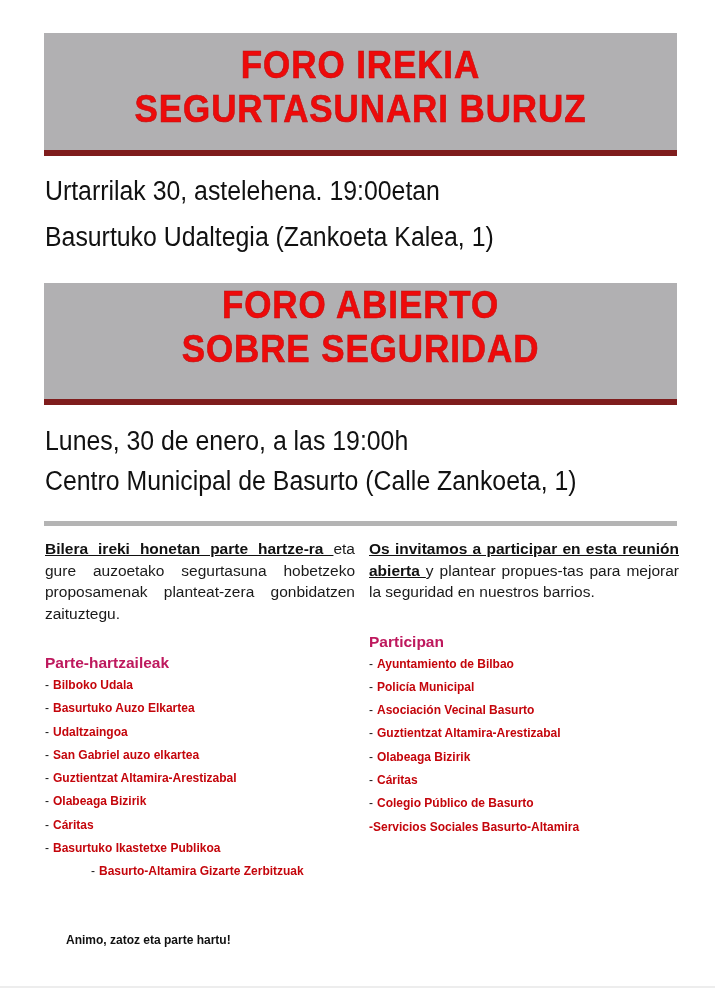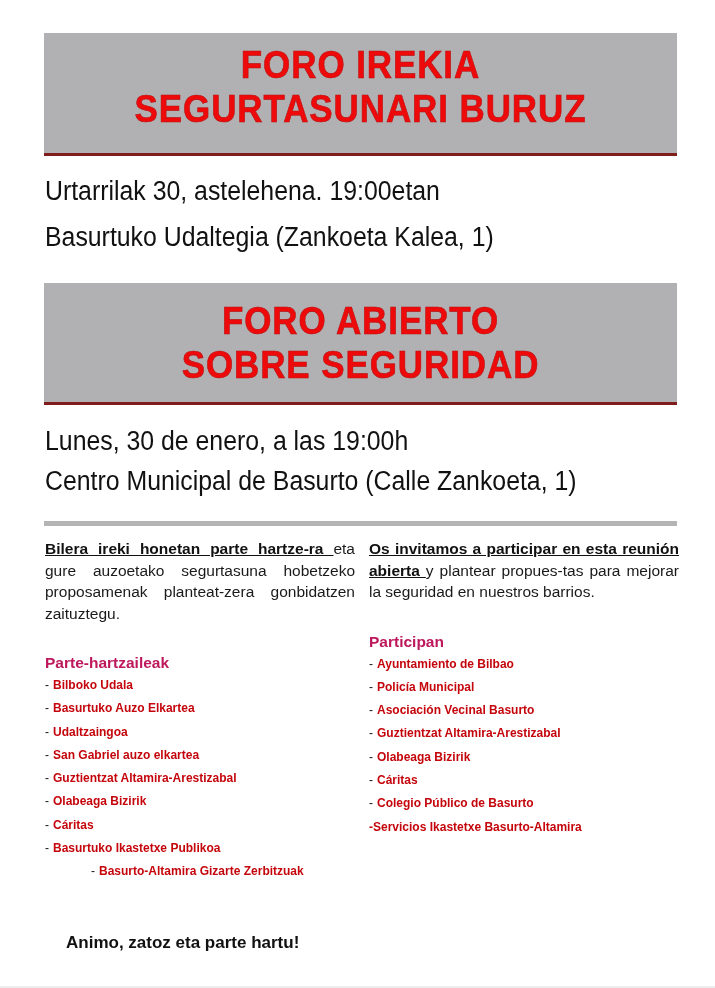--- a/index.html
+++ b/index.html
@@ -1,29 +1,29 @@
 <!DOCTYPE html>
 <html><head>
   <meta charset="utf-8">
   <style>
     * { margin: 0; padding: 0; box-sizing: border-box; }
     html, body { width: 715px; height: 988px; background: #ffffff; overflow: hidden; }
     body { position: relative; font-family: "Liberation Sans", sans-serif; color: #111; }
 
     .title-box {
       position: absolute; left: 44px; width: 633px;
-      background: #b1b0b2; border-bottom: 3px solid #7f1d1d;
+      background: #b1b0b2; border-bottom: 6px solid #7f1d1d;
       text-align: center; color: #ee0a0a;
       font-family: "Liberation Sans", sans-serif; font-weight: bold;
       font-size: 38px; line-height: 44px; letter-spacing: 1px;
       padding-top: 10px;
       -webkit-text-stroke: 0.6px #b81010;
     }
     #box1 { top: 33px; height: 123px; }
-    #box2 { top: 283px; height: 122px; padding-top: 16px; }
+    #box2 { top: 283px; height: 122px; padding-top: 0; }
     .title-line { display: block; transform: scaleX(0.92); transform-origin: center; }
 
     .info {
       position: absolute; left: 45px; font-size: 27px; color: #111;
       transform: scaleX(0.92); transform-origin: left center; white-space: nowrap;
     }
 
     .divider {
       position: absolute; left: 44px; width: 633px; top: 521px; height: 5px;
       background: #b4b4b4;
@@ -35,21 +35,21 @@
     .intro { text-align: justify; color: #1a1a1a; }
     .intro .lead { font-weight: bold; text-decoration: underline; color: #111; }
 
     .list-title { font-weight: bold; margin-top: 28px; color: #be185d; font-size: 15.5px; line-height: 22px; }
     ul.participants { list-style: none; }
     ul.participants li { font-weight: bold; color: #c4050b; font-size: 12px; line-height: 23.3px; padding-left: 10px; text-indent: -10px; }
     ul.participants li .dash { font-weight: normal; color: #111; margin-right: 4px; }
     ul.participants li.nodash { padding-left: 0; text-indent: 0; }
 
     .closing {
-      position: absolute; left: 66px; top: 933px; font-weight: bold; font-size: 17px; color: #111;
+      position: absolute; left: 66px; top: 933px; font-weight: bold; font-size: 12px; color: #111;
     }
     .bottom-strip { position: absolute; left: 0; top: 986px; width: 715px; height: 2px; background: #ededed; }
   </style>
 </head>
 <body>
 
 <div class="title-box" id="box1">
   <span class="title-line">FORO IREKIA</span>
   <span class="title-line">SEGURTASUNARI BURUZ</span>
 </div>
@@ -87,18 +87,18 @@
   <p class="intro"><span class="lead">Os invitamos a participar en esta reunión abierta </span><span>y plantear propues-tas para mejorar la seguridad en nuestros barrios.</span></p>
   <div class="list-title">Participan</div>
   <ul class="participants">
     <li><span class="dash">-</span><span>Ayuntamiento de Bilbao</span></li>
     <li><span class="dash">-</span><span>Policía Municipal</span></li>
     <li><span class="dash">-</span><span>Asociación Vecinal Basurto</span></li>
     <li><span class="dash">-</span><span>Guztientzat Altamira-Arestizabal</span></li>
     <li><span class="dash">-</span><span>Olabeaga Bizirik</span></li>
     <li><span class="dash">-</span><span>Cáritas</span></li>
     <li><span class="dash">-</span><span>Colegio Público de Basurto</span></li>
-    <li class="nodash" style="width:270px;"><span>-Servicios Ikastetxe Basurto-Altamira</span></li>
+    <li class="nodash" style="width:270px;"><span>-Servicios Sociales Basurto-Altamira</span></li>
   </ul>
 </div>
 
 <div class="closing">Animo, zatoz eta parte hartu!</div>
 <div class="bottom-strip"></div>
 
 </body></html>

